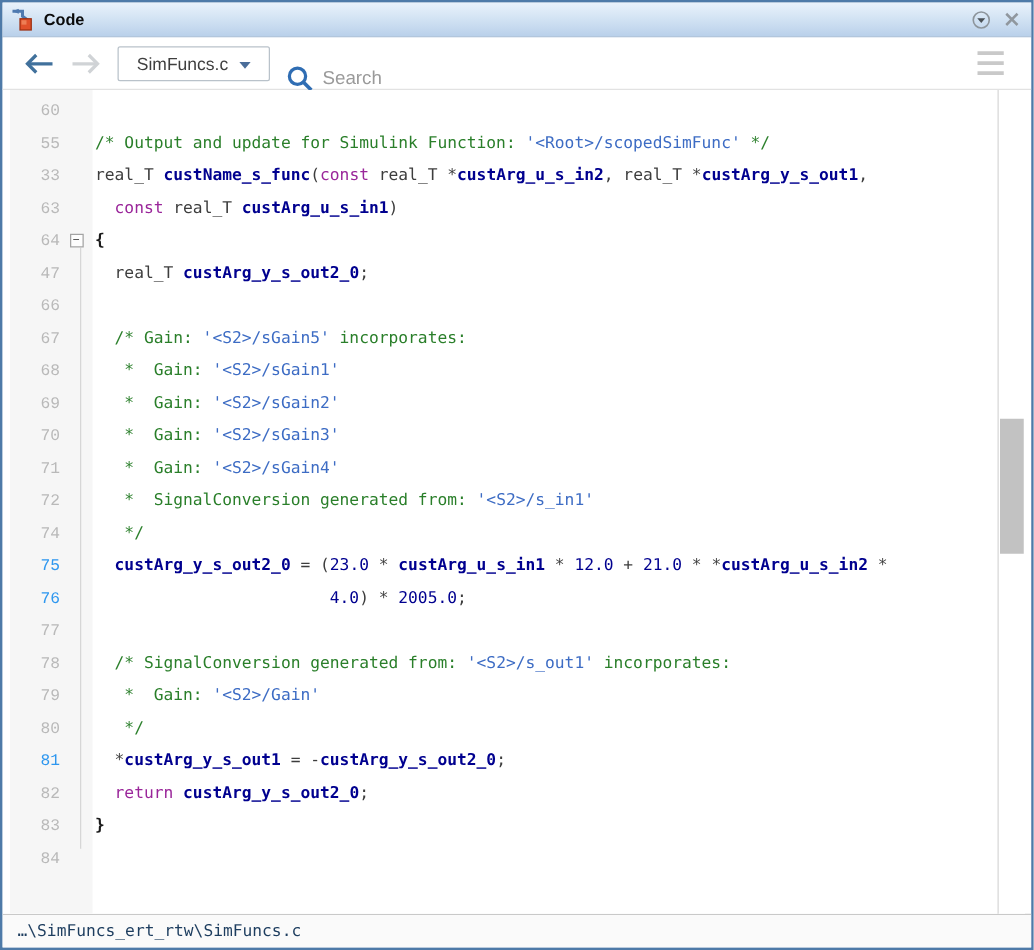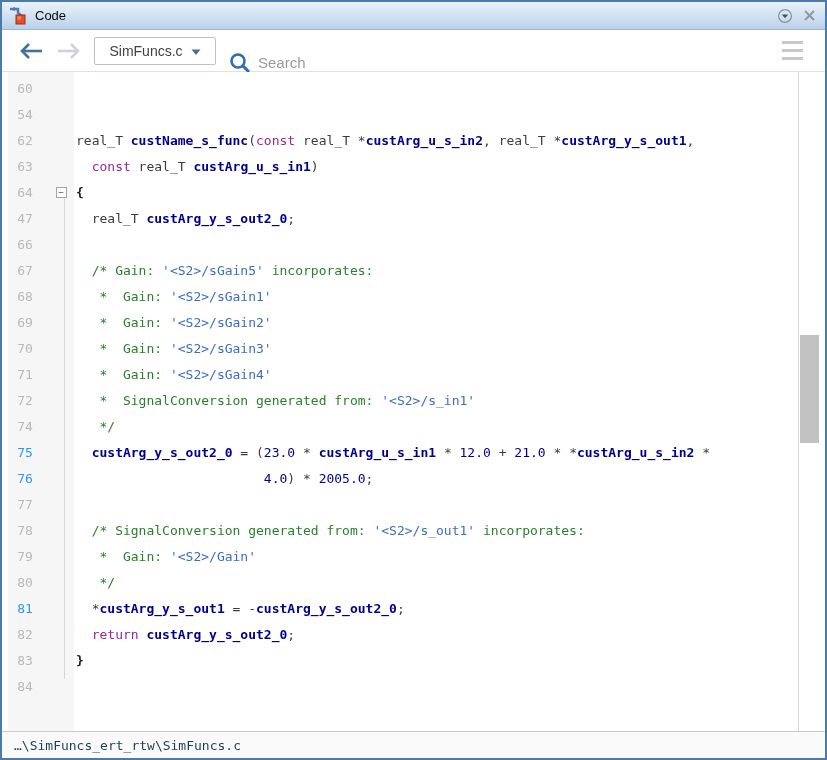--- a/index.html
+++ b/index.html
@@ -15,21 +15,21 @@
 
   
   .titlebar {
     height:28px; flex:0 0 28px;
     background:linear-gradient(180deg,#e9f2fb 0%,#d4e4f4 45%,#b9d0ea 100%);
     border-bottom:1px solid #9fb8d2;
     display:flex; align-items:center;
     padding:0 6px 0 7px;
   }
   .titlebar .app-icon { width:20px; height:18px; margin-right:6px; }
-  .titlebar .title { font-size:13px; font-weight:normal; color:#0a0a0a; flex:1; }
+  .titlebar .title { font-size:13px; font-weight:bold; color:#0a0a0a; flex:1; }
   .tb-btn { width:20px; height:18px; display:flex; align-items:center; justify-content:center; margin-left:4px; cursor:default; }
 
   
   .toolbar {
     height:42px; flex:0 0 42px;
     background:#fff;
     border-bottom:1px solid #e2e2e2;
     display:flex; align-items:center;
     padding:0 17px 0 14px;
   }
@@ -55,21 +55,21 @@
   .menu-btn .bar { width:21px; height:3px; background:#c9c9c9; }
 
   
   .main { flex:1; display:flex; min-height:0; }
   .code-pane { flex:1; position:relative; background:#fff; overflow:hidden; }
   .gutter-bg { position:absolute; left:6px; top:0; bottom:0; width:66px; background:#f6f6f6; }
   .fold-guide { position:absolute; left:62px; top:126px; height:481px; width:1px; background:#d6d6d6; }
 
   .code-lines { position:relative; padding-top:3px; }
   .code-row { display:flex; height:26px; align-items:center; font-family:"DejaVu Sans Mono", monospace; font-size:13px; }
-  .ln { width:46px; flex:0 0 46px; text-align:center; color:#b9b9b9; font-size:13px; }
+  .ln { width:46px; flex:0 0 46px; text-align:right; color:#b9b9b9; font-size:13px;font-family:Liberation Mono, monospace; }
   .ln.hl { color:#2e97ef; }
   .fold { width:26px; flex:0 0 26px; display:flex; align-items:center; justify-content:center; }
   .fold-box {
     width:11px; height:11px; border:1px solid #a3a3a3; background:#fdfdfd;
     font-size:9px; line-height:9px; color:#505050; text-align:center;
     font-family:"DejaVu Sans Mono", monospace;
   }
   .code-text { white-space:pre; flex:1; padding-left:2px; }
 
   .tok-comment { color:#2a7f2a; }
@@ -166,25 +166,26 @@
     <div class="code-pane">
       <div class="gutter-bg"></div>
       <div class="fold-guide"></div>
       <div class="code-lines">
           <div class="code-row">
             <span class="ln">60</span>
             <span class="fold"></span>
             <span class="code-text"></span>
           </div>
           <div class="code-row">
-            <span class="ln">54</span>
-            <span class="fold"></span>
-          </div>
-          <div class="code-row">
-            <span class="ln">62</span>
+            <span class="ln">55</span>
+            <span class="fold"></span>
+            <span class="code-text"><span class="tok-comment">/* Output and update for Simulink Function: </span><span class="tok-link">'&lt;Root&gt;/scopedSimFunc'</span><span class="tok-comment"> */</span></span>
+          </div>
+          <div class="code-row">
+            <span class="ln">33</span>
             <span class="fold"></span>
             <span class="code-text"><span class="tok-plain">real_T </span><span class="tok-id">custName_s_func</span><span class="tok-plain">(</span><span class="tok-kw">const</span><span class="tok-plain"> real_T *</span><span class="tok-id">custArg_u_s_in2</span><span class="tok-plain">, real_T *</span><span class="tok-id">custArg_y_s_out1</span><span class="tok-plain">,</span></span>
           </div>
           <div class="code-row">
             <span class="ln">63</span>
             <span class="fold"></span>
             <span class="code-text"><span class="tok-plain">  </span><span class="tok-kw">const</span><span class="tok-plain"> real_T </span><span class="tok-id">custArg_u_s_in1</span><span class="tok-plain">)</span></span>
           </div>
           <div class="code-row">
             <span class="ln">64</span>

